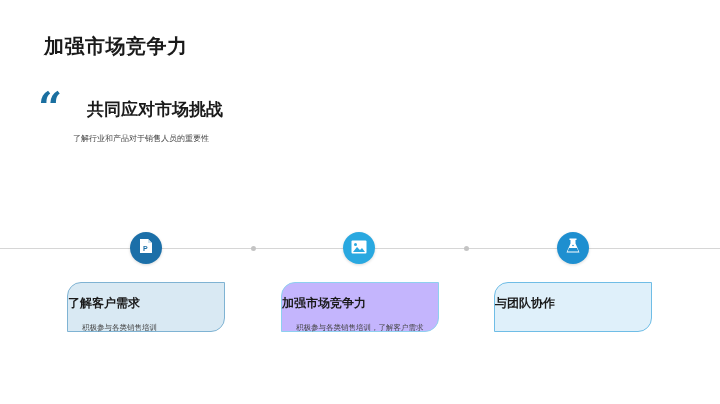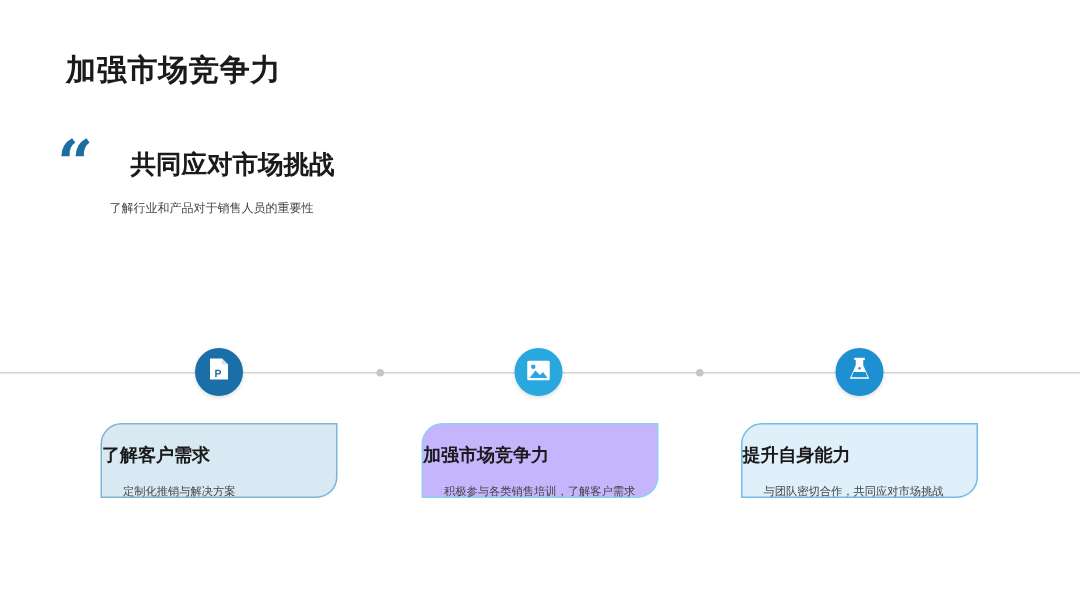--- a/index.html
+++ b/index.html
@@ -58,24 +58,23 @@
       <path d="M4.5 1 H9.5 V5.5 L13.5 14.5 H0.5 L4.5 5.5 Z" fill="#ffffff"></path>
       <rect x="3.5" y="0.5" width="7" height="1.5" fill="#ffffff"></rect>
       <path d="M3 10 H11 L12.4 13.5 H1.6 Z" fill="#1e8fd0"></path>
       <circle cx="7" cy="7.5" r="0.8" fill="#1e8fd0"></circle>
     </svg>
   </span>
 </div>
 
 <div class="card" style="left:67px; background:#d9e9f3; border:1px solid #7fb3d3;">
   <div class="card-title">了解客户需求</div>
-  <div class="card-desc">定制化推销与解决方案</div>
+  <div class="card-desc">积极参与各类销售培训</div>
 </div>
 
 <div class="card" style="left:281px; background:#c4b5fd; border:1px solid #8ed0ef;">
   <div class="card-title">加强市场竞争力</div>
   <div class="card-desc">积极参与各类销售培训，了解客户需求</div>
 </div>
 
 <div class="card" style="left:494px; background:#dff0fa; border:1px solid #6fbde6;">
-  <div class="card-title">提升自身能力</div>
-  <div class="card-desc">与团队密切合作，共同应对市场挑战</div>
+  <div class="card-title">与团队协作</div>
 </div>
 
 </body></html>

